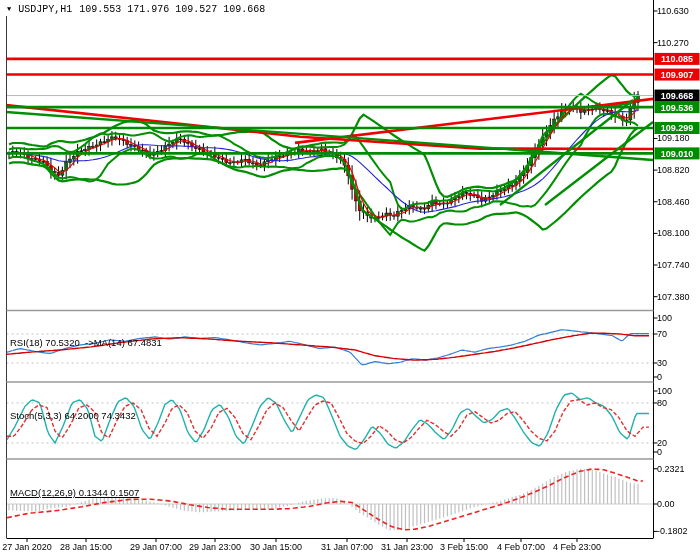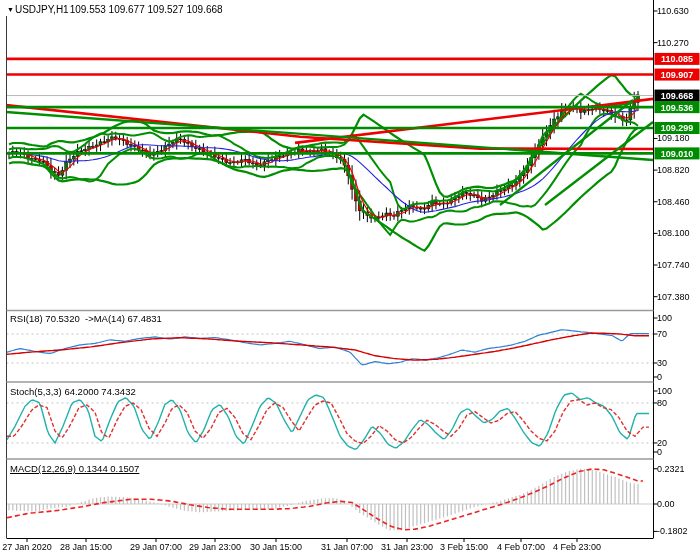--- a/index.html
+++ b/index.html
@@ -1,22 +1,22 @@
 <!DOCTYPE html>
 <html><head>
 <meta charset="utf-8">
 <style>
   html,body{margin:0;padding:0;background:#fff;}
   body{width:700px;height:560px;overflow:hidden;font-family:"Liberation Sans",sans-serif;}
   .stage{position:relative;width:700px;height:560px;background:#fff;}
   svg{position:absolute;left:0;top:0;}
-  .titlebar{position:absolute;left:7px;top:2px;height:14px;display:flex;align-items:center;gap:1px;
-            font-size:10px;color:#000;z-index:5;white-space:pre;}
+  .titlebar{position:absolute;left:7px;top:2px;height:14px;display:flex;align-items:center;gap:7px;
+            font-size:10px;color:#000;z-index:5;white-space:pre;font-family:Liberation Mono, monospace;}
   .tri{font-size:7px;line-height:1;color:#000;}
-  .plabel{position:absolute;left:10px;font-size:9.5px;color:#000;z-index:5;white-space:pre;}
+  .plabel{position:absolute;left:10px;font-size:9.5px;color:#000;z-index:5;white-space:pre;margin-top:24px;}
   #lab-rsi{top:313px;}
   #lab-stoch{top:386px;}
   #lab-macd{top:463px;text-decoration:underline;}
 </style>
 </head>
 <body>
 
 <div class="stage">
   <svg id="cv" width="700" height="560">
       <defs>
@@ -659,18 +659,18 @@
         <text x="464" y="550" font-size="9" text-anchor="middle" font-family="Liberation Sans, sans-serif" fill="#000000">3 Feb 15:00</text>
         <line x1="521" y1="538" x2="521" y2="542" stroke="#000" stroke-width="1"></line>
         <text x="521" y="550" font-size="9" text-anchor="middle" font-family="Liberation Sans, sans-serif" fill="#000000">4 Feb 07:00</text>
         <line x1="577" y1="538" x2="577" y2="542" stroke="#000" stroke-width="1"></line>
         <text x="577" y="550" font-size="9" text-anchor="middle" font-family="Liberation Sans, sans-serif" fill="#000000">4 Feb 23:00</text>
       </g>
     </svg>
   <div class="titlebar">
     <span class="tri">▼</span>
     <span>USDJPY,H1</span>
-    <span>109.553 109.677 109.527 109.668</span>
+    <span>109.553 171.976 109.527 109.668</span>
   </div>
   <div class="plabel" id="lab-rsi">RSI(18) 70.5320  -&gt;MA(14) 67.4831</div>
   <div class="plabel" id="lab-stoch">Stoch(5,3,3) 64.2000 74.3432</div>
   <div class="plabel" id="lab-macd">MACD(12,26,9) 0.1344 0.1507</div>
 </div>
 
 </body></html>

